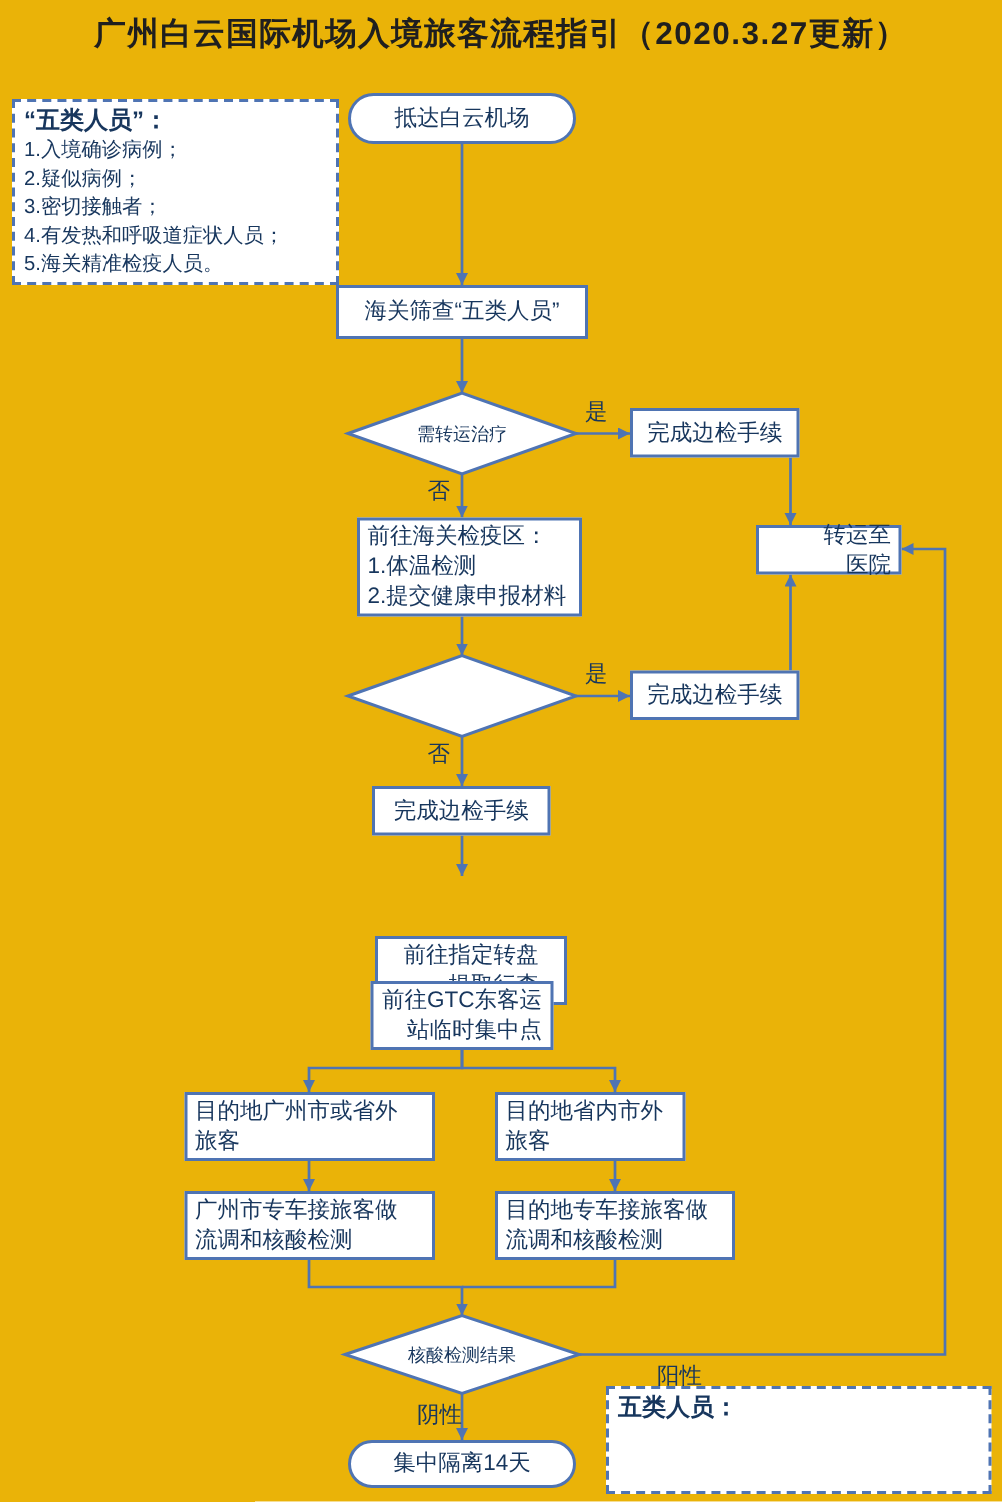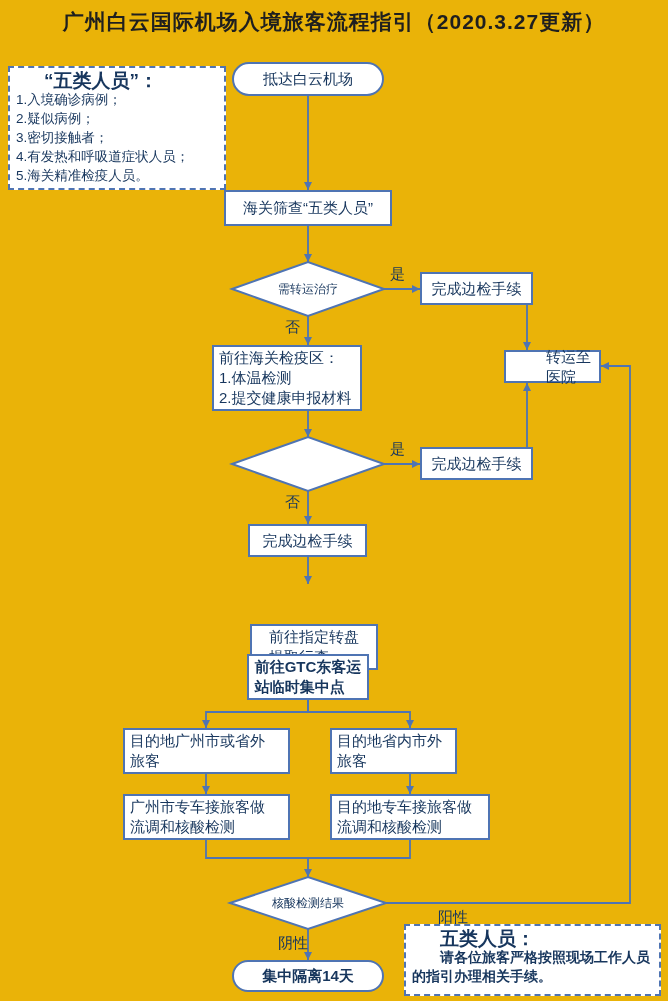--- a/index.html
+++ b/index.html
@@ -4,30 +4,30 @@
 <style>
   * { margin:0; padding:0; box-sizing:border-box; }
   html,body { background:#ffffff; }
   body { font-family:"Liberation Sans", sans-serif; }
   .canvas { position:relative; width:668px; height:1001px; background:#eab308; overflow:hidden; }
   .title { position:absolute; top:8px; left:0; width:100%; text-align:center;
            font-size:21px; font-weight:bold; color:#1f1f1f; letter-spacing:1px; }
   .wires { position:absolute; top:0; left:0; z-index:1; }
   .box { position:absolute; z-index:2; background:#ffffff; border:2px solid #4f74b3;
          color:#17365d; font-size:15px; line-height:20px; padding:2px 5px;
-         display:flex; align-items:center; justify-content:center; text-align:left;
+         display:flex; align-items:center; justify-content:center; text-align:right;
          white-space:pre-line; }
   .box.rounded { border-radius:17px; }
   .box.leftalign { justify-content:flex-start; text-align:left; }
   .dtext { position:absolute; z-index:2; color:#17365d; font-size:12px;
            display:flex; align-items:center; justify-content:center; text-align:center; }
   .elabel { position:absolute; z-index:2; color:#17365d; font-size:15px; }
   .note { position:absolute; z-index:2; background:#ffffff; border:2px dashed #4f74b3;
           color:#17365d; padding:3px 6px; font-size:13.5px; line-height:19px; }
-  .note .heading { font-weight:bold; font-size:19px;margin-left:28px; }
+  .note .heading { font-weight:bold; font-size:16px; }
   .note .indent { text-indent:2em; font-weight:bold; }
   .legend-item { white-space:nowrap; }
 </style>
 </head>
 <body>
 
 <div class="canvas">
 
   <div class="title">广州白云国际机场入境旅客流程指引（2020.3.27更新）</div>
 
@@ -71,46 +71,45 @@
     <div class="legend-item">2.疑似病例；</div>
     <div class="legend-item">3.密切接触者；</div>
     <div class="legend-item">4.有发热和呼吸道症状人员；</div>
     <div class="legend-item">5.海关精准检疫人员。</div>
   </div>
 
   <div class="box rounded" style="left:232px; top:62px; width:152px; height:34px;">抵达白云机场</div>
   <div class="box" style="left:224px; top:190px; width:168px; height:36px;">海关筛查“五类人员”</div>
   <div class="box" style="left:420px; top:272px; width:113px; height:33px;">完成边检手续</div>
   <div class="box" style="left:504px; top:350px; width:97px; height:33px;padding-left:40px;">转运至医院</div>
-  <div class="box leftalign" style="left:212px; top:345px; width:150px; height:66px;">前往海关检疫区：
+  <div class="box leftalign" style="left:238px; top:345px; width:150px; height:66px;">前往海关检疫区：
 1.体温检测
 2.提交健康申报材料</div>
   <div class="box" style="left:420px; top:447px; width:113px; height:33px;">完成边检手续</div>
   <div class="box" style="left:248px; top:524px; width:119px; height:33px;">完成边检手续</div>
   <div class="box" style="left:250px; top:584px; width:128px; height:46px;margin-top:40px;">前往指定转盘
 提取行李</div>
-  <div class="box" style="left:247px; top:654px; width:122px; height:46px;font-weight:bold;">前往GTC东客运
+  <div class="box" style="left:247px; top:654px; width:122px; height:46px;">前往GTC东客运
 站临时集中点</div>
   <div class="box leftalign" style="left:123px; top:728px; width:167px; height:46px;">目的地广州市或省外
 旅客</div>
   <div class="box leftalign" style="left:330px; top:728px; width:127px; height:46px;">目的地省内市外旅客</div>
   <div class="box leftalign" style="left:123px; top:794px; width:167px; height:46px;">广州市专车接旅客做
 流调和核酸检测</div>
   <div class="box leftalign" style="left:330px; top:794px; width:160px; height:46px;">目的地专车接旅客做
 流调和核酸检测</div>
-  <div class="box rounded" style="left:232px; top:960px; width:152px; height:32px;font-weight:bold;">集中隔离14天</div>
+  <div class="box rounded" style="left:232px; top:960px; width:152px; height:32px;">集中隔离14天</div>
 
   <div class="dtext" style="left:238px; top:279px; width:140px; height:20px;">需转运治疗</div>
   <div class="dtext" style="left:238px; top:893px; width:140px; height:20px;">核酸检测结果</div>
 
   <div class="elabel" style="left:390px; top:265px;">是</div>
   <div class="elabel" style="left:285px; top:318px;">否</div>
   <div class="elabel" style="left:390px; top:440px;">是</div>
   <div class="elabel" style="left:285px; top:493px;">否</div>
   <div class="elabel" style="left:438px; top:908px;font-family:Liberation Serif, serif;">阳性</div>
   <div class="elabel" style="left:278px; top:934px;">阴性</div>
 
   <div class="note" style="left:404px; top:924px; width:257px; height:72px; font-size:14px;">
     <div class="heading">五类人员：</div>
-    <div class="indent">请各位旅客严格按照现场工作人员的指引办理相关手续。</div>
   </div>
 
 </div>
 
 </body></html>

